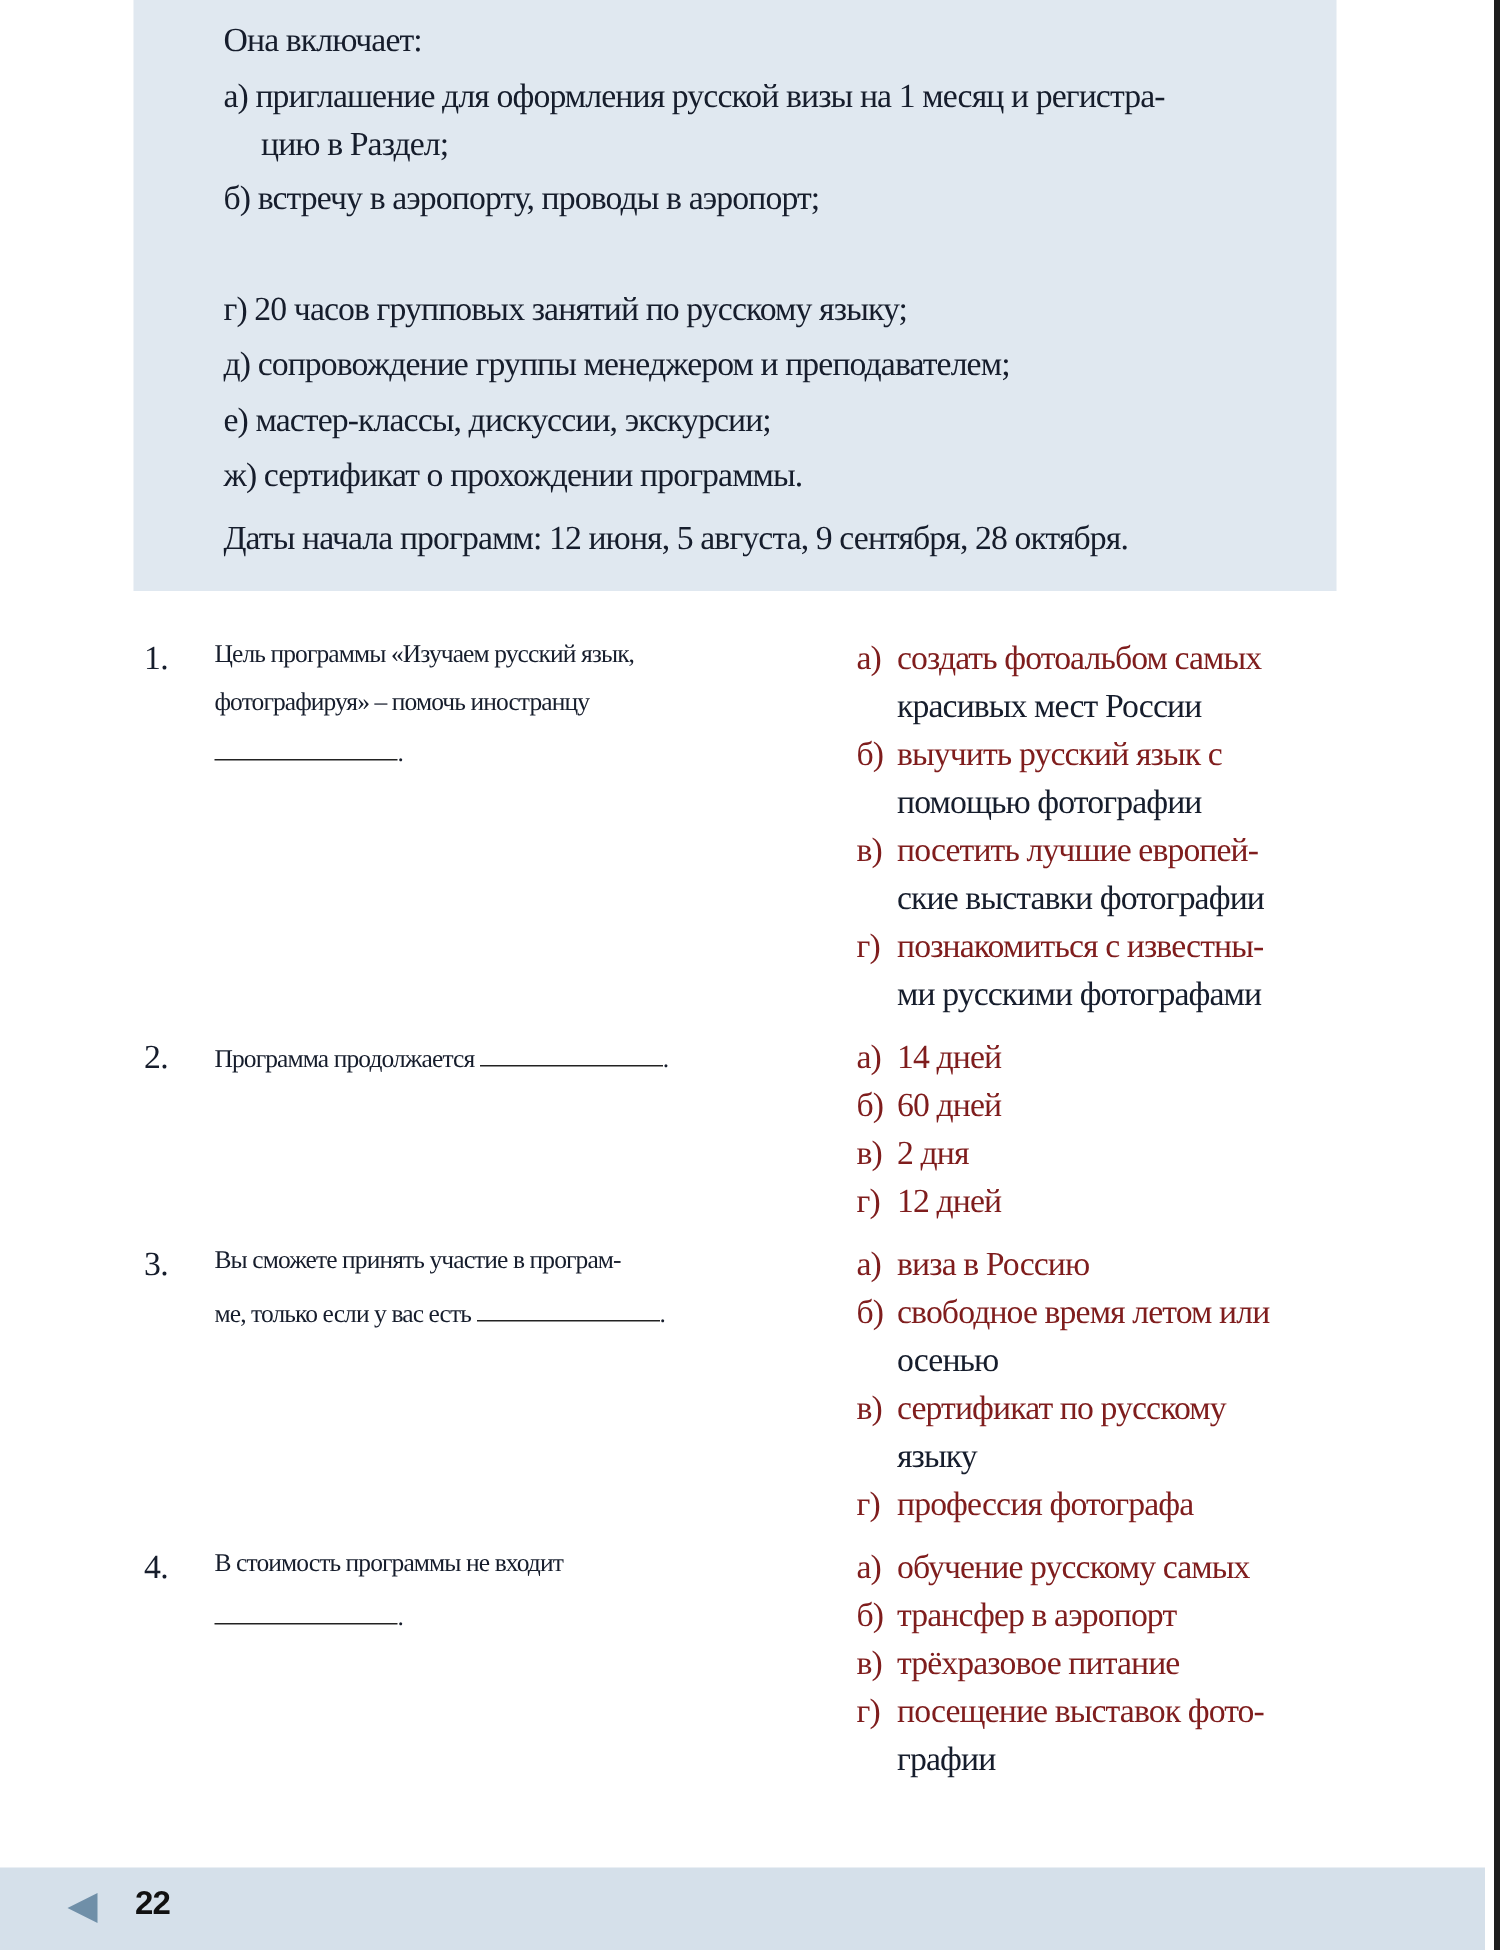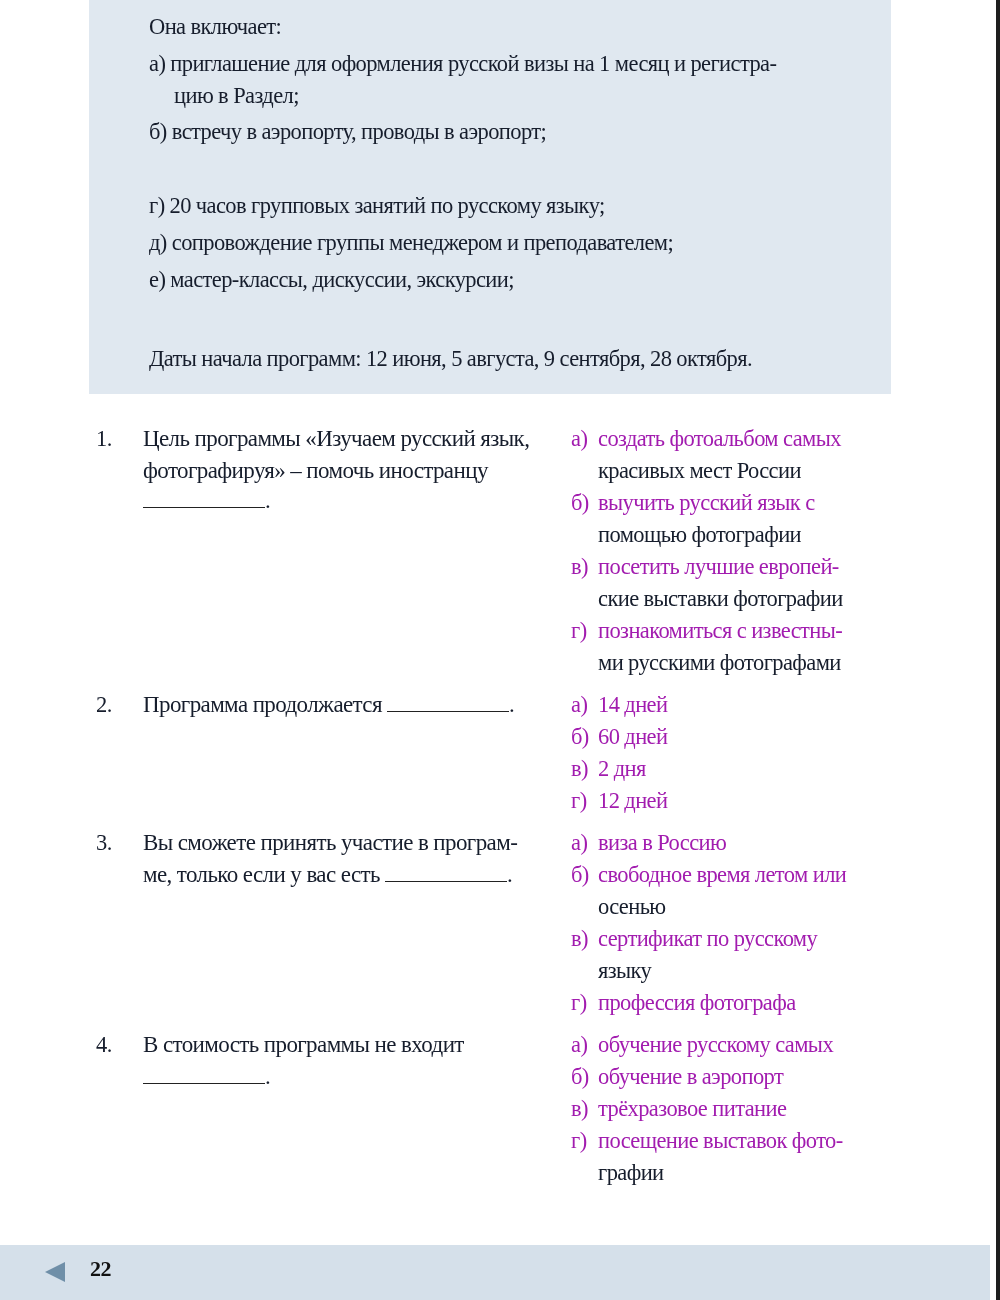--- a/index.html
+++ b/index.html
@@ -16,38 +16,38 @@
       position:absolute; left:89px; top:0; width:802px; height:394px;
       background:#e0e8f0;
     }
     .info-box .line {
       position:absolute; left:60px; font-size:22.5px; letter-spacing:-0.6px;
       white-space:nowrap; color:#161d2c;
     }
     .info-box .cont { left:85px; }
 
     .q-num { position:absolute; left:96px; font-size:22.5px; letter-spacing:-0.5px; color:#161d2c; }
-    .q-text { position:absolute; left:143px; font-size:23px; letter-spacing:-0.6px; white-space:nowrap; color:#161d2c; }
+    .q-text { position:absolute; left:143px; font-size:17px; letter-spacing:-0.6px; white-space:nowrap; color:#161d2c; }
     .blank {
       display:inline-block; width:122px; border-bottom:1.5px solid #222; height:18px; vertical-align:baseline;
     }
-    .opt { position:absolute; left:571px; font-size:22.5px; letter-spacing:-0.6px; white-space:nowrap; color:#a21caf; }
+    .opt { position:absolute; left:571px; font-size:22.5px; letter-spacing:-0.6px; white-space:nowrap; color:#7f1d1d; }
     .opt .letter { display:inline-block; width:27px; }
     .opt-cont { position:absolute; left:598px; font-size:22.5px; letter-spacing:-0.6px; white-space:nowrap; color:#161d2c; }
 
     .footer {
       position:absolute; left:0; top:1245px; width:990px; height:55px; background:#d5e0ea;
     }
     .footer .arrow {
       position:absolute; left:45px; top:17px; width:0; height:0;
       border-top:10px solid transparent; border-bottom:10px solid transparent;
       border-right:20px solid #6f8fa8;
     }
     .footer .page-num {
-      position:absolute; left:90px; top:11px; font-family:Liberation Serif, serif;
+      position:absolute; left:90px; top:11px; font-family:Liberation Sans, sans-serif;
       font-weight:bold; font-size:22px; color:#111; letter-spacing:-0.5px;
     }
     .footer .crumbs {
       position:absolute; left:159px; top:12px; font-family:"Liberation Sans", "DejaVu Sans", sans-serif;
       font-size:20px; color:#1b2537; letter-spacing:-0.8px; white-space:nowrap;
     }
     .footer .dot { color:#7f97ad; padding:0 4px; }
   </style>
 </head>
 <body>
@@ -55,20 +55,21 @@
 <div class="right-border"></div>
 
 <div class="info-box">
   <div class="line" style="top:14px">Она включает:</div>
   <div class="line" style="top:51px">а) приглашение для оформления русской визы на 1 месяц и регистра-</div>
   <div class="line cont" style="top:83px">цию в Раздел;</div>
   <div class="line" style="top:119px">б) встречу в аэропорту, проводы в аэропорт;</div>
   <div class="line" style="top:193px">г) 20 часов групповых занятий по русскому языку;</div>
   <div class="line" style="top:230px">д) сопровождение группы менеджером и преподавателем;</div>
   <div class="line" style="top:267px">е) мастер-классы, дискуссии, экскурсии;</div>
+  <div class="line" style="top:304px">ж) сертификат о прохождении программы.</div>
   <div class="line" style="top:346px">Даты начала программ: 12 июня, 5 августа, 9 сентября, 28 октября.</div>
 </div>
 
 <div>
   <div class="q-num" style="top:426px">1.</div>
   <div class="q-text" style="top:426px">Цель программы «Изучаем русский язык,</div>
   <div class="q-text" style="top:458px">фотографируя» – помочь иностранцу</div>
   <div class="q-text" style="top:488px"><span class="blank"></span><span>.</span></div>
 
   <div class="opt" style="top:426px"><span class="letter">а)</span><span>создать фотоальбом самых</span></div>
@@ -103,21 +104,21 @@
   <div class="opt-cont" style="top:958px">языку</div>
   <div class="opt" style="top:990px"><span class="letter">г)</span><span>профессия фотографа</span></div>
 </div>
 
 <div>
   <div class="q-num" style="top:1032px">4.</div>
   <div class="q-text" style="top:1032px">В стоимость программы не входит</div>
   <div class="q-text" style="top:1064px"><span class="blank"></span><span>.</span></div>
 
   <div class="opt" style="top:1032px"><span class="letter">а)</span><span>обучение русскому самых</span></div>
-  <div class="opt" style="top:1064px"><span class="letter">б)</span><span>обучение в аэропорт</span></div>
+  <div class="opt" style="top:1064px"><span class="letter">б)</span><span>трансфер в аэропорт</span></div>
   <div class="opt" style="top:1096px"><span class="letter">в)</span><span>трёхразовое питание</span></div>
   <div class="opt" style="top:1128px"><span class="letter">г)</span><span>посещение выставок фото-</span></div>
   <div class="opt-cont" style="top:1160px">графии</div>
 </div>
 
 <div class="footer">
   <div class="arrow"></div>
   <div class="page-num">22</div>
 </div>
 

